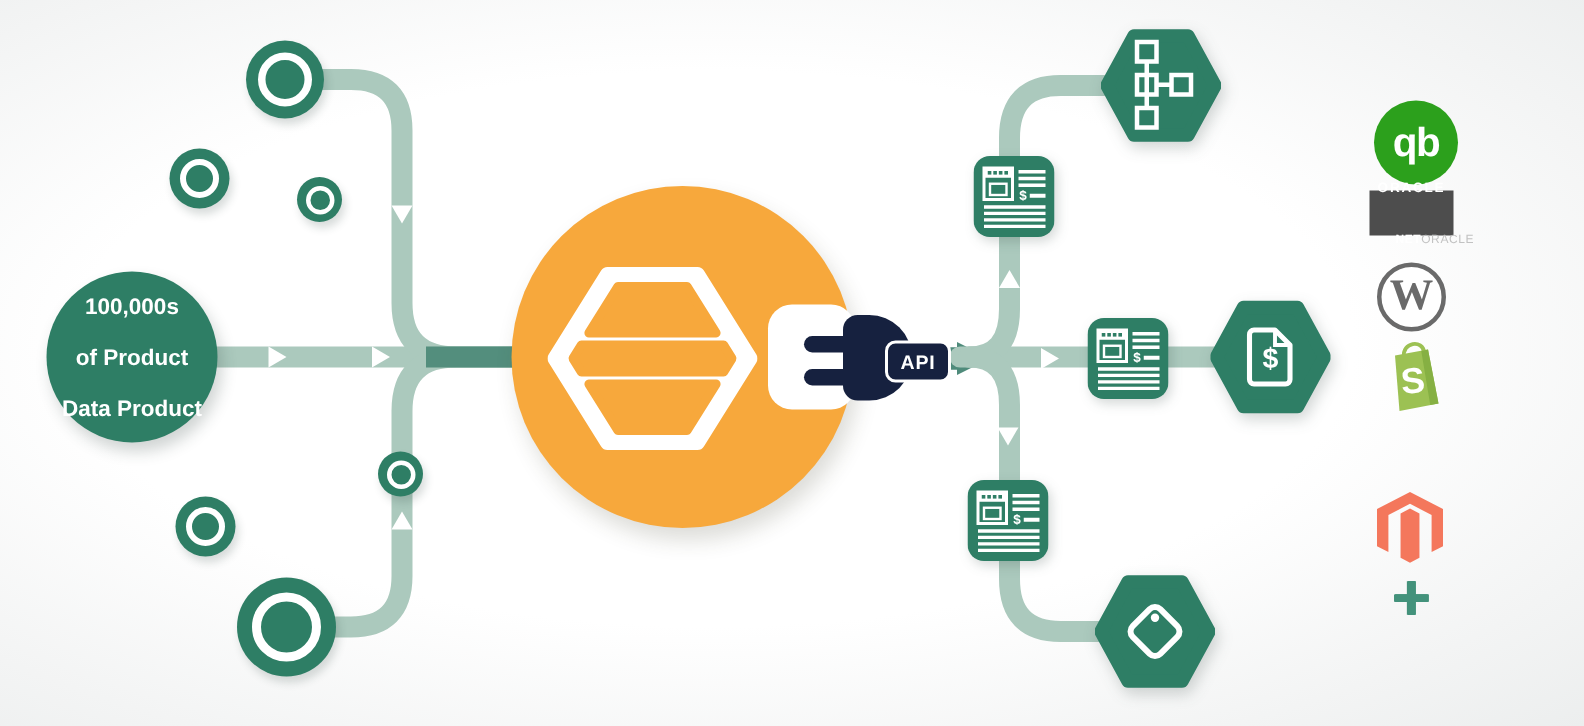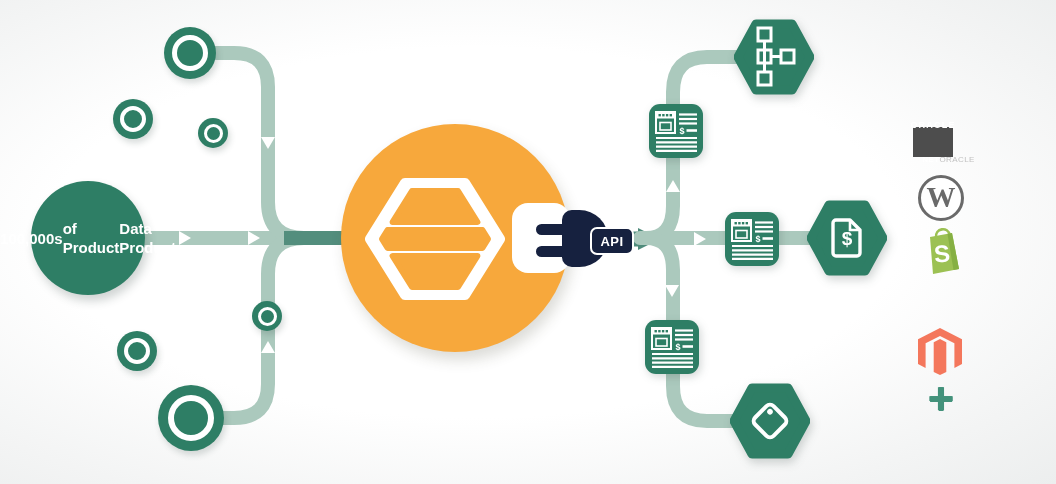--- a/index.html
+++ b/index.html
@@ -9,43 +9,43 @@
   .abs{position:absolute;}
   
   #lines{position:absolute;left:0;top:0;z-index:1;}
   
   .ring{position:absolute;z-index:2;border-radius:50%;background:#2e7e65;
         display:flex;align-items:center;justify-content:center;
         box-shadow:2px 4px 6px rgba(40,60,55,.18);}
   .ring .hole{border-radius:50%;background:transparent;border:4px solid #ffffff;}
   
   #source{position:absolute;left:31px;top:181px;width:114px;height:114px;border-radius:50%;
-          background:#2e7e65;z-index:2;display:flex;align-items:center;
-          justify-content:center;box-shadow:3px 6px 10px rgba(40,60,55,.22);}
+          background:#2e7e65;z-index:2;display:flex;flex-direction:column;align-items:center;
+          justify-content:center;box-shadow:3px 6px 10px rgba(40,60,55,.22);gap:15px;}
   #source span{color:#fff;font-weight:bold;font-size:15px;line-height:19px;}
   
   #hub{position:absolute;left:341px;top:124px;width:228px;height:228px;border-radius:50%;
        background:#f7a83c;z-index:2;box-shadow:4px 8px 14px rgba(60,60,40,.18);}
   #socket{position:absolute;left:512px;top:203px;width:58px;height:70px;border-radius:16px;
           background:#ffffff;z-index:3;}
   .prong{position:absolute;width:32px;height:11px;border-radius:6px;background:#16213f;z-index:4;}
   #plugbody{position:absolute;left:562px;top:210px;width:46px;height:57px;background:#16213f;
             border-radius:10px 29px 29px 10px;z-index:4;}
   #apibadge{position:absolute;left:590px;top:227px;width:40px;height:24px;background:#16213f;
             border:2.5px solid #fff;border-radius:7px;z-index:5;display:flex;align-items:center;
             justify-content:center;color:#fff;font-weight:bold;font-size:13px;letter-spacing:.5px;}
   
   .docicon{position:absolute;z-index:2;filter:drop-shadow(2px 3px 4px rgba(40,60,55,.2));}
   .hex{position:absolute;z-index:2;filter:drop-shadow(2px 4px 5px rgba(40,60,55,.22));}
   
   .logo{position:absolute;z-index:2;}
   #qb{left:916px;top:67px;width:56px;height:56px;border-radius:50%;background:#2ca01c;
       display:flex;align-items:center;justify-content:center;}
   #qb span{color:#fff;font-weight:bold;font-size:27px;letter-spacing:-1px;}
-  #netsuite{left:913px;top:127px;width:40px;height:30px;background:#4d4d4d;display:flex;
+  #netsuite{left:913px;top:127px;width:56px;height:30px;background:#4d4d4d;display:flex;
             flex-direction:column;align-items:center;justify-content:center;gap:24px;}
   #netsuite .orc{color:#fff;font-size:9px;font-weight:bold;letter-spacing:1.2px;line-height:11px;}
   #netsuite .ns{font-size:8px;line-height:9px;letter-spacing:.4px;}
   #netsuite .ns b{color:#fff;padding-left:31px;}#netsuite .ns i{color:#c2c2c2;font-style:normal;}
   #wp{left:918px;top:175px;width:46px;height:46px;border-radius:50%;background:#fff;
       border:3.5px solid #6a6a6a;box-sizing:border-box;display:flex;align-items:center;justify-content:center;}
   #wp span{font-family:"Liberation Serif",serif;font-weight:bold;font-size:29px;color:#6a6a6a;
            margin-top:-2px;}
   #bigc{left:912px;top:281px;width:58px;height:40px;}
   #bigc .sub{font-size:6.5px;font-weight:bold;letter-spacing:1.6px;color:#15141a;text-align:center;
@@ -224,20 +224,23 @@
     </g>
   </svg>
   <svg class="hex" style="left:730px;top:383px" width="80" height="76" viewBox="0 0 80 76">
     <polygon points="4,38 22,5 58,5 76,38 58,71 22,71" fill="#2e7e65" stroke="#2e7e65" stroke-width="9" stroke-linejoin="round"></polygon>
     <g transform="rotate(45 40 38)">
       <rect x="27" y="25" width="26" height="26" rx="5" fill="none" stroke="#fff" stroke-width="4"></rect>
       <circle cx="33.5" cy="31.5" r="2.8" fill="#fff"></circle>
     </g>
   </svg>
 
+  <div id="qb" class="logo">
+    <span>qb</span>
+  </div>
 
   <div id="netsuite" class="logo">
     <span class="orc">ORACLE</span>
     <span class="ns"><b>NET</b><i>ORACLE</i></span>
   </div>
 
   <div id="wp" class="logo">
     <span>W</span>
   </div>
 

